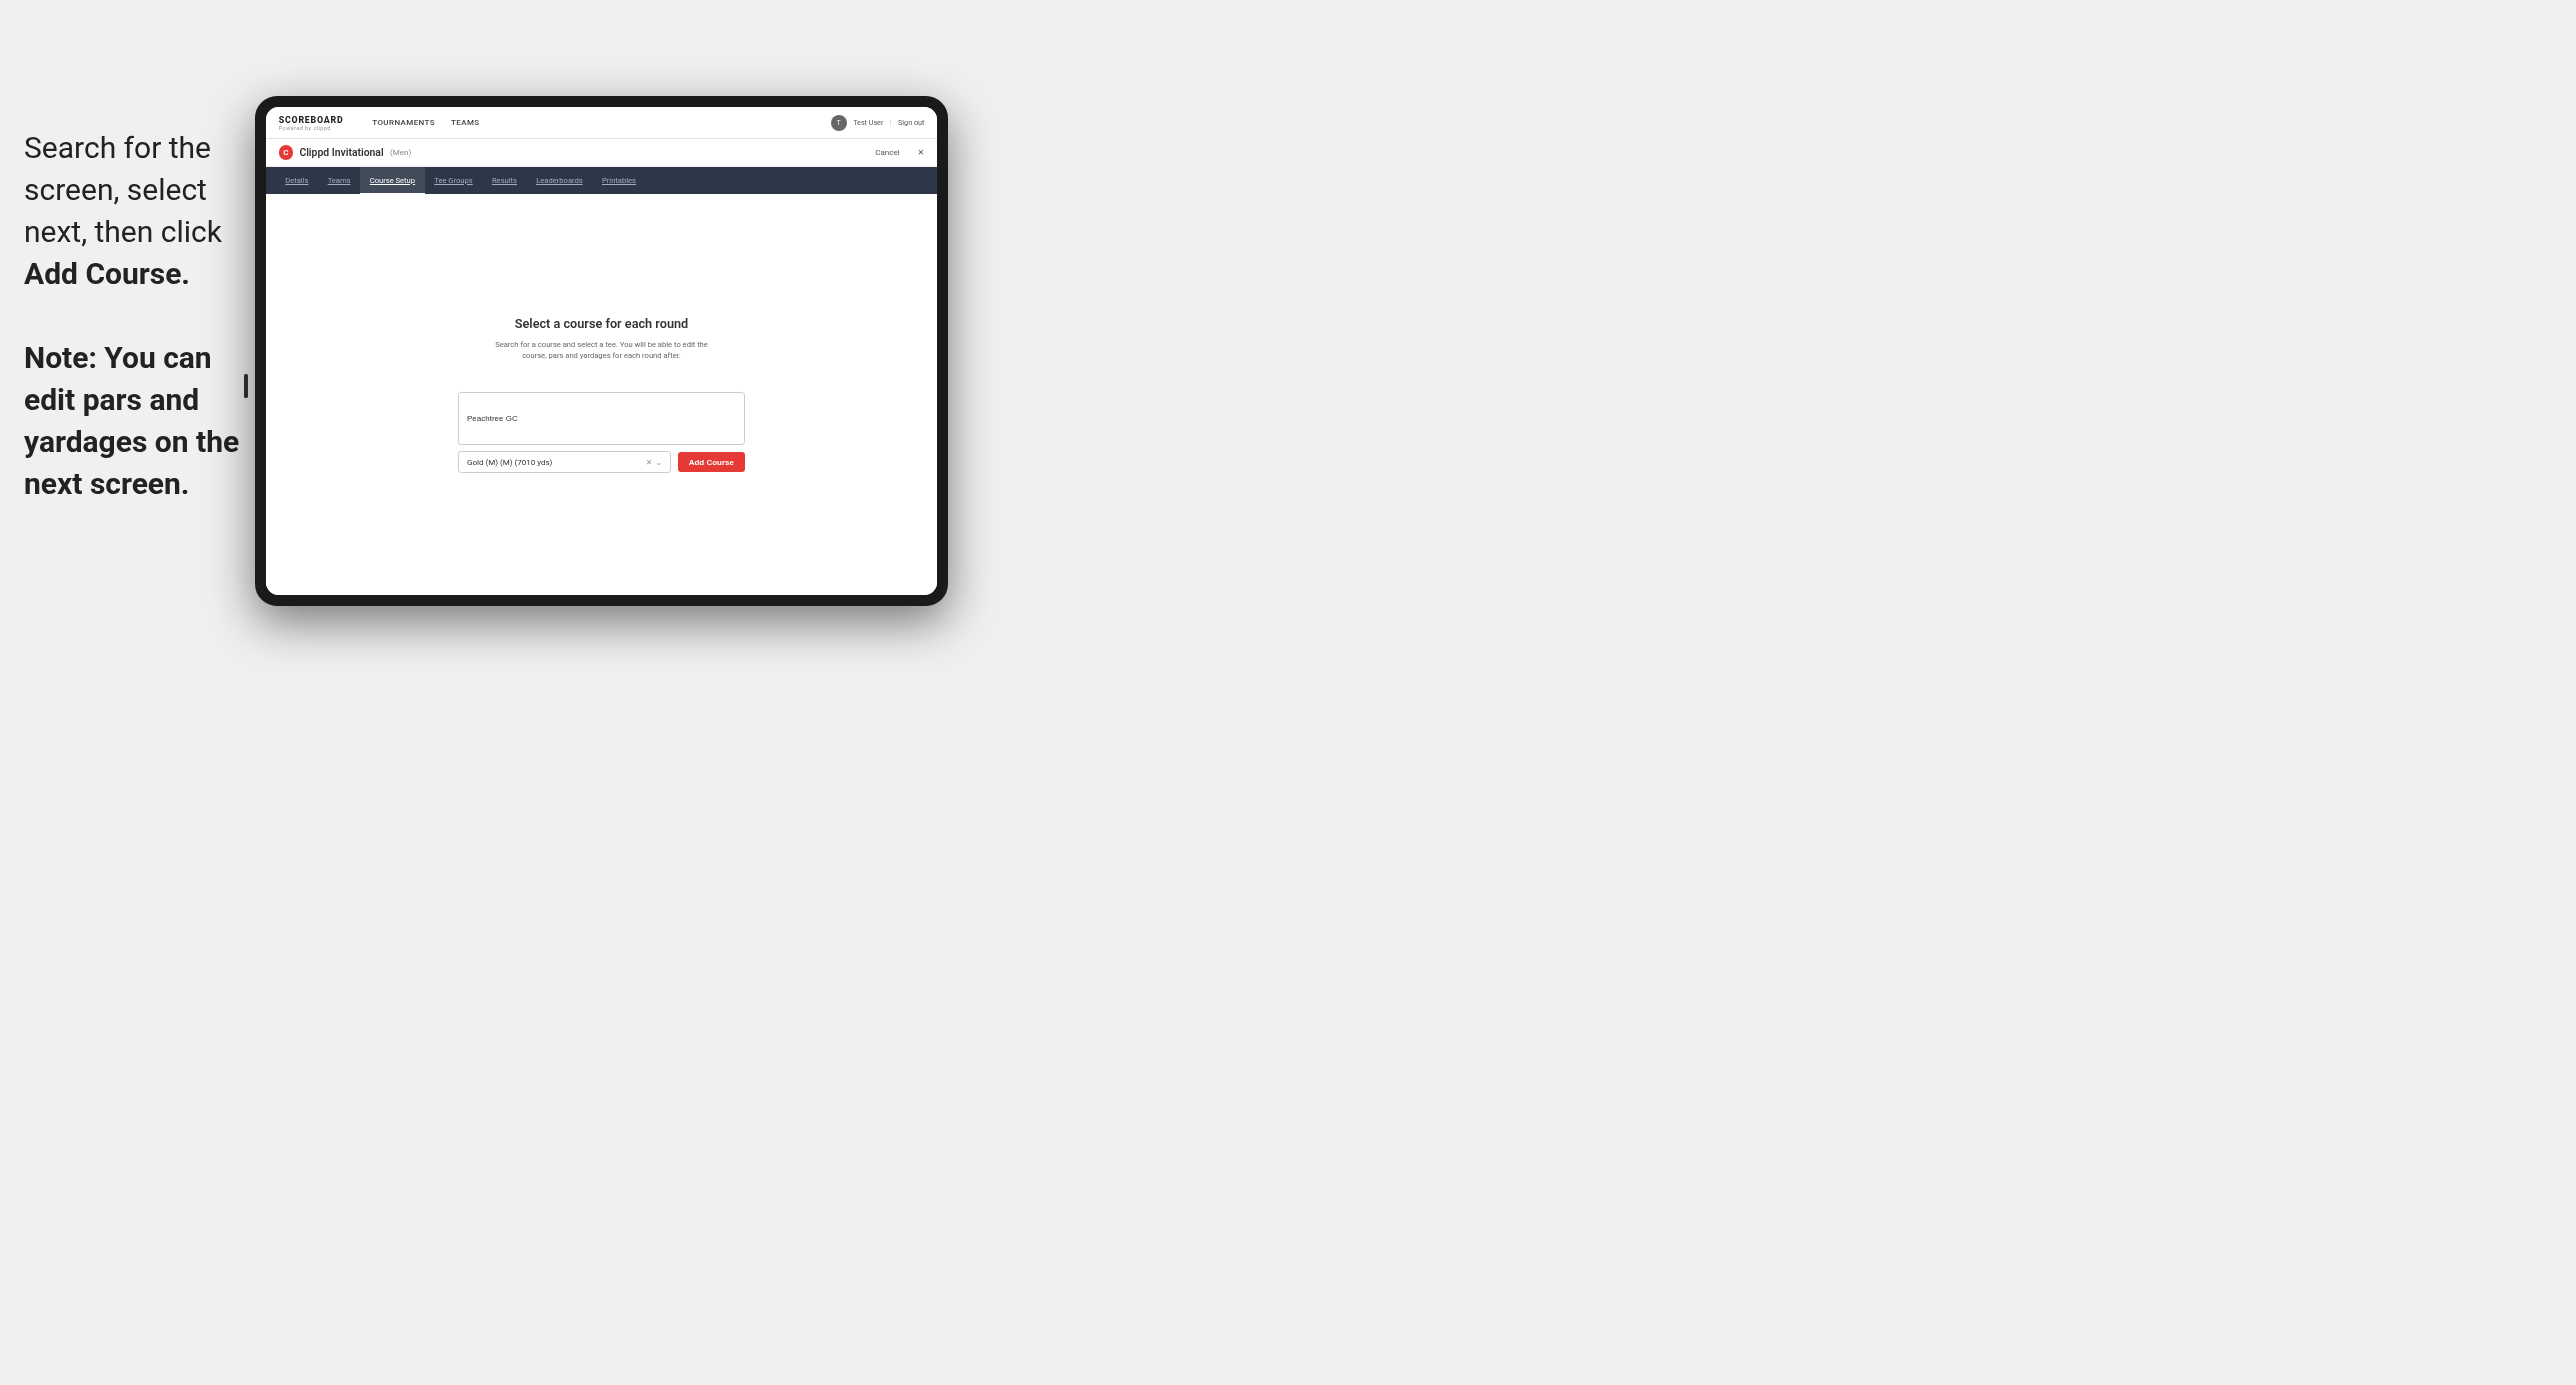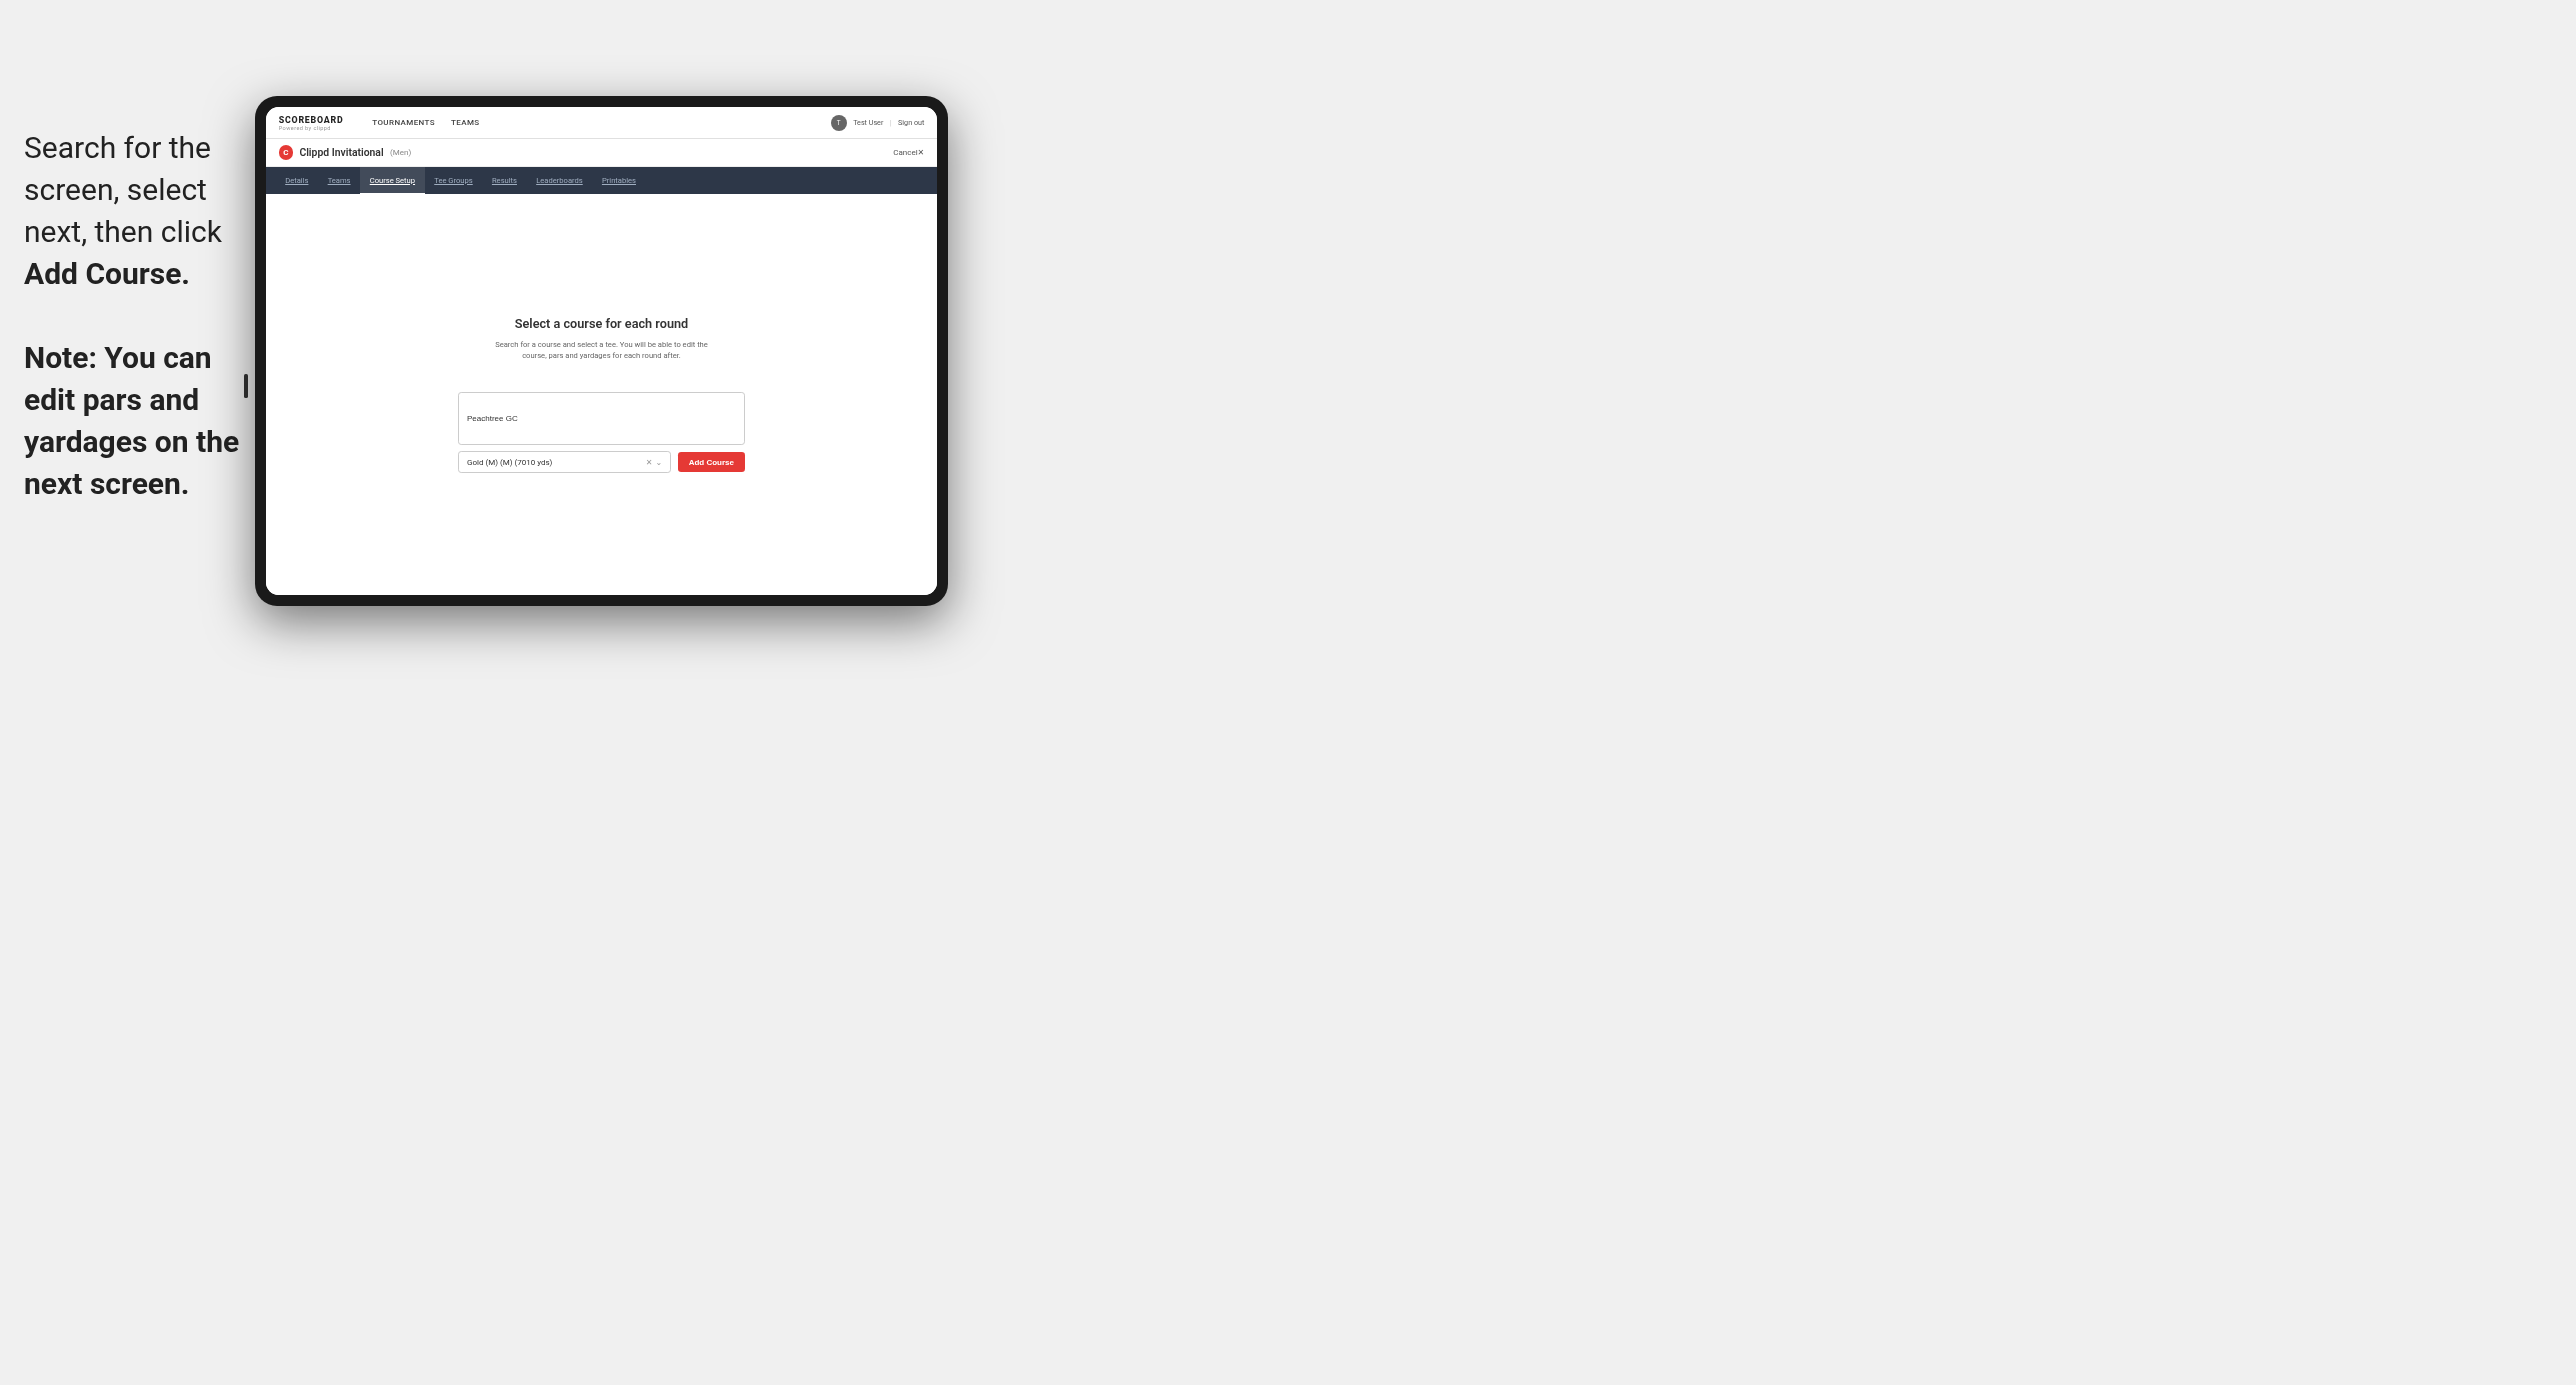--- a/index.html
+++ b/index.html
@@ -153,21 +153,21 @@
       color: #888;
       font-weight: 400;
     }
 
     .cancel-btn {
       font-size: 8px;
       color: #555;
       cursor: pointer;
       display: flex;
       align-items: center;
-      gap: 0;
+      gap: 18px;
     }
 
     
     .tab-bar {
       background: #2d3748;
       display: flex;
       align-items: center;
       padding: 0 9.6px;
       height: 27px;
     }

